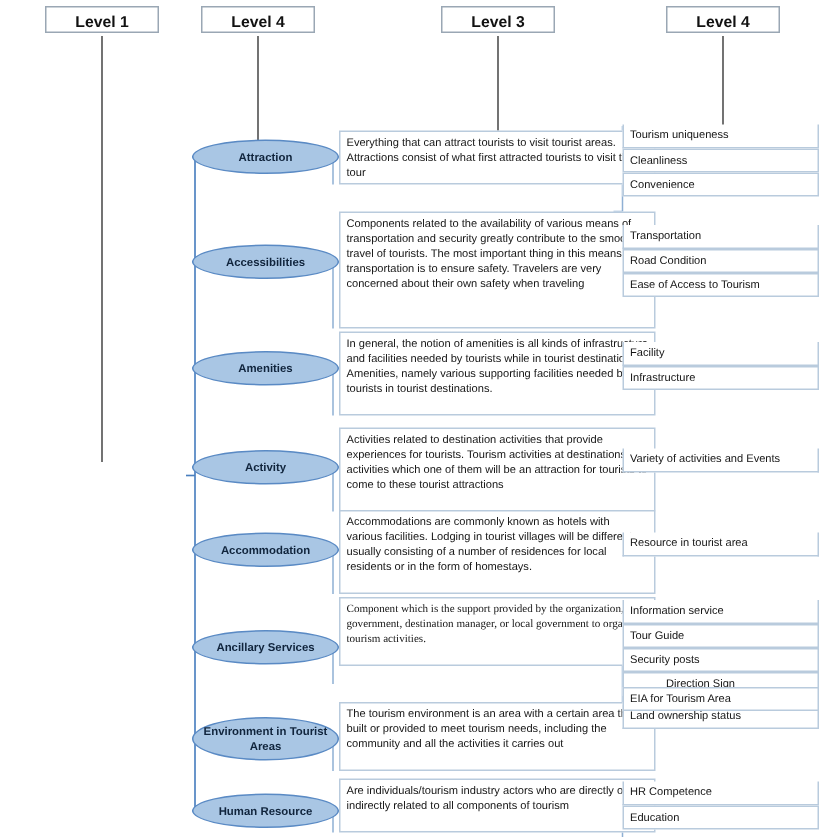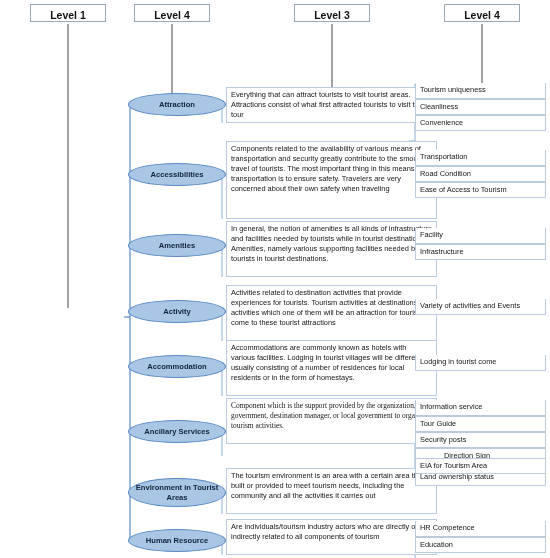--- a/index.html
+++ b/index.html
@@ -168,21 +168,21 @@
       <div class="l4" style="top: 244px;">Infrastructure</div>
       <div class="ellipse" style="top: 300px;">
         <span>Activity</span>
       </div>
       <div class="desc" style="top: 285px; height: 56px;">Activities related to destination activities that provide experiences for tourists. Tourism activities at destinations are activities which one of them will be an attraction for tourists to come to these tourist attractions</div>
       <div class="l4 no-top" style="top: 299px;">Variety of activities and Events</div>
       <div class="ellipse" style="top: 355px;">
         <span>Accommodation</span>
       </div>
       <div class="desc" style="top: 340px; height: 56px;">Accommodations are commonly known as hotels with various facilities. Lodging in tourist villages will be different, usually consisting of a number of residences for local residents or in the form of homestays.</div>
-      <div class="l4 no-top" style="top: 355px;">Lodging in tourist come</div>
+      <div class="l4 no-top" style="top: 355px;">Resource in tourist area</div>
       <div class="ellipse" style="top: 420px;">
         <span>Ancillary Services</span>
       </div>
       <div class="desc" style="top: 398px; height: 46px; font-family: Liberation Serif, serif;">Component which is the support provided by the organization, government, destination manager, or local government to organize tourism activities.</div>
       <div class="l4 no-top" style="top: 400px;">Information service</div>
       <div class="l4" style="top: 416px;">Tour Guide</div>
       <div class="l4" style="top: 432px;">Security posts</div>
       <div class="l4" style="top: 448px; padding-left: 28px;">Direction Sign</div>
       <div class="ellipse two-line" style="top: 478px;">
         <span>Environment in Tourist Areas</span>

